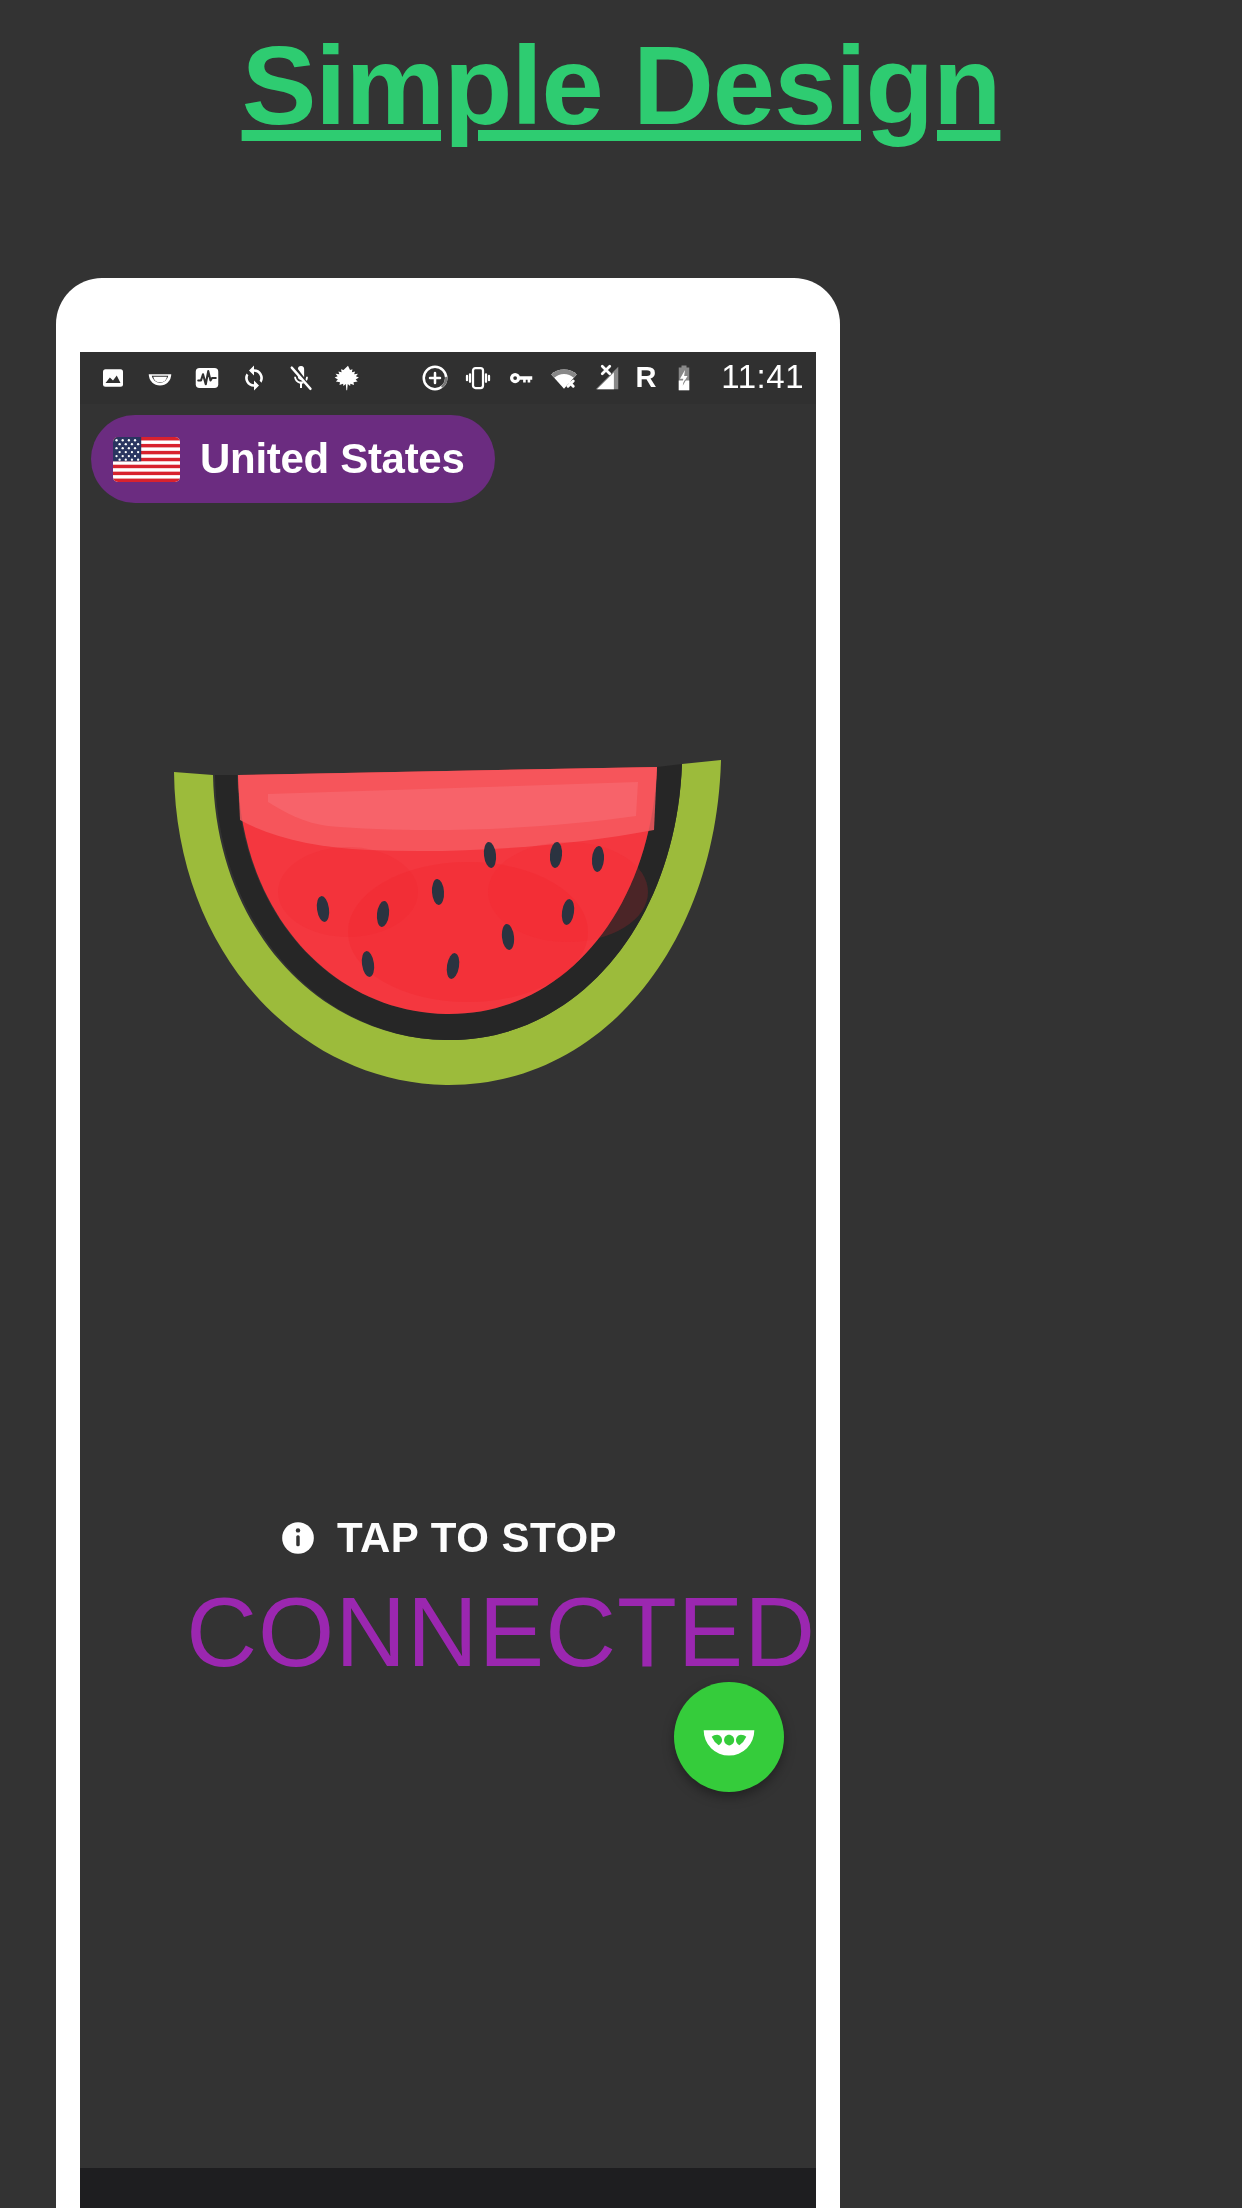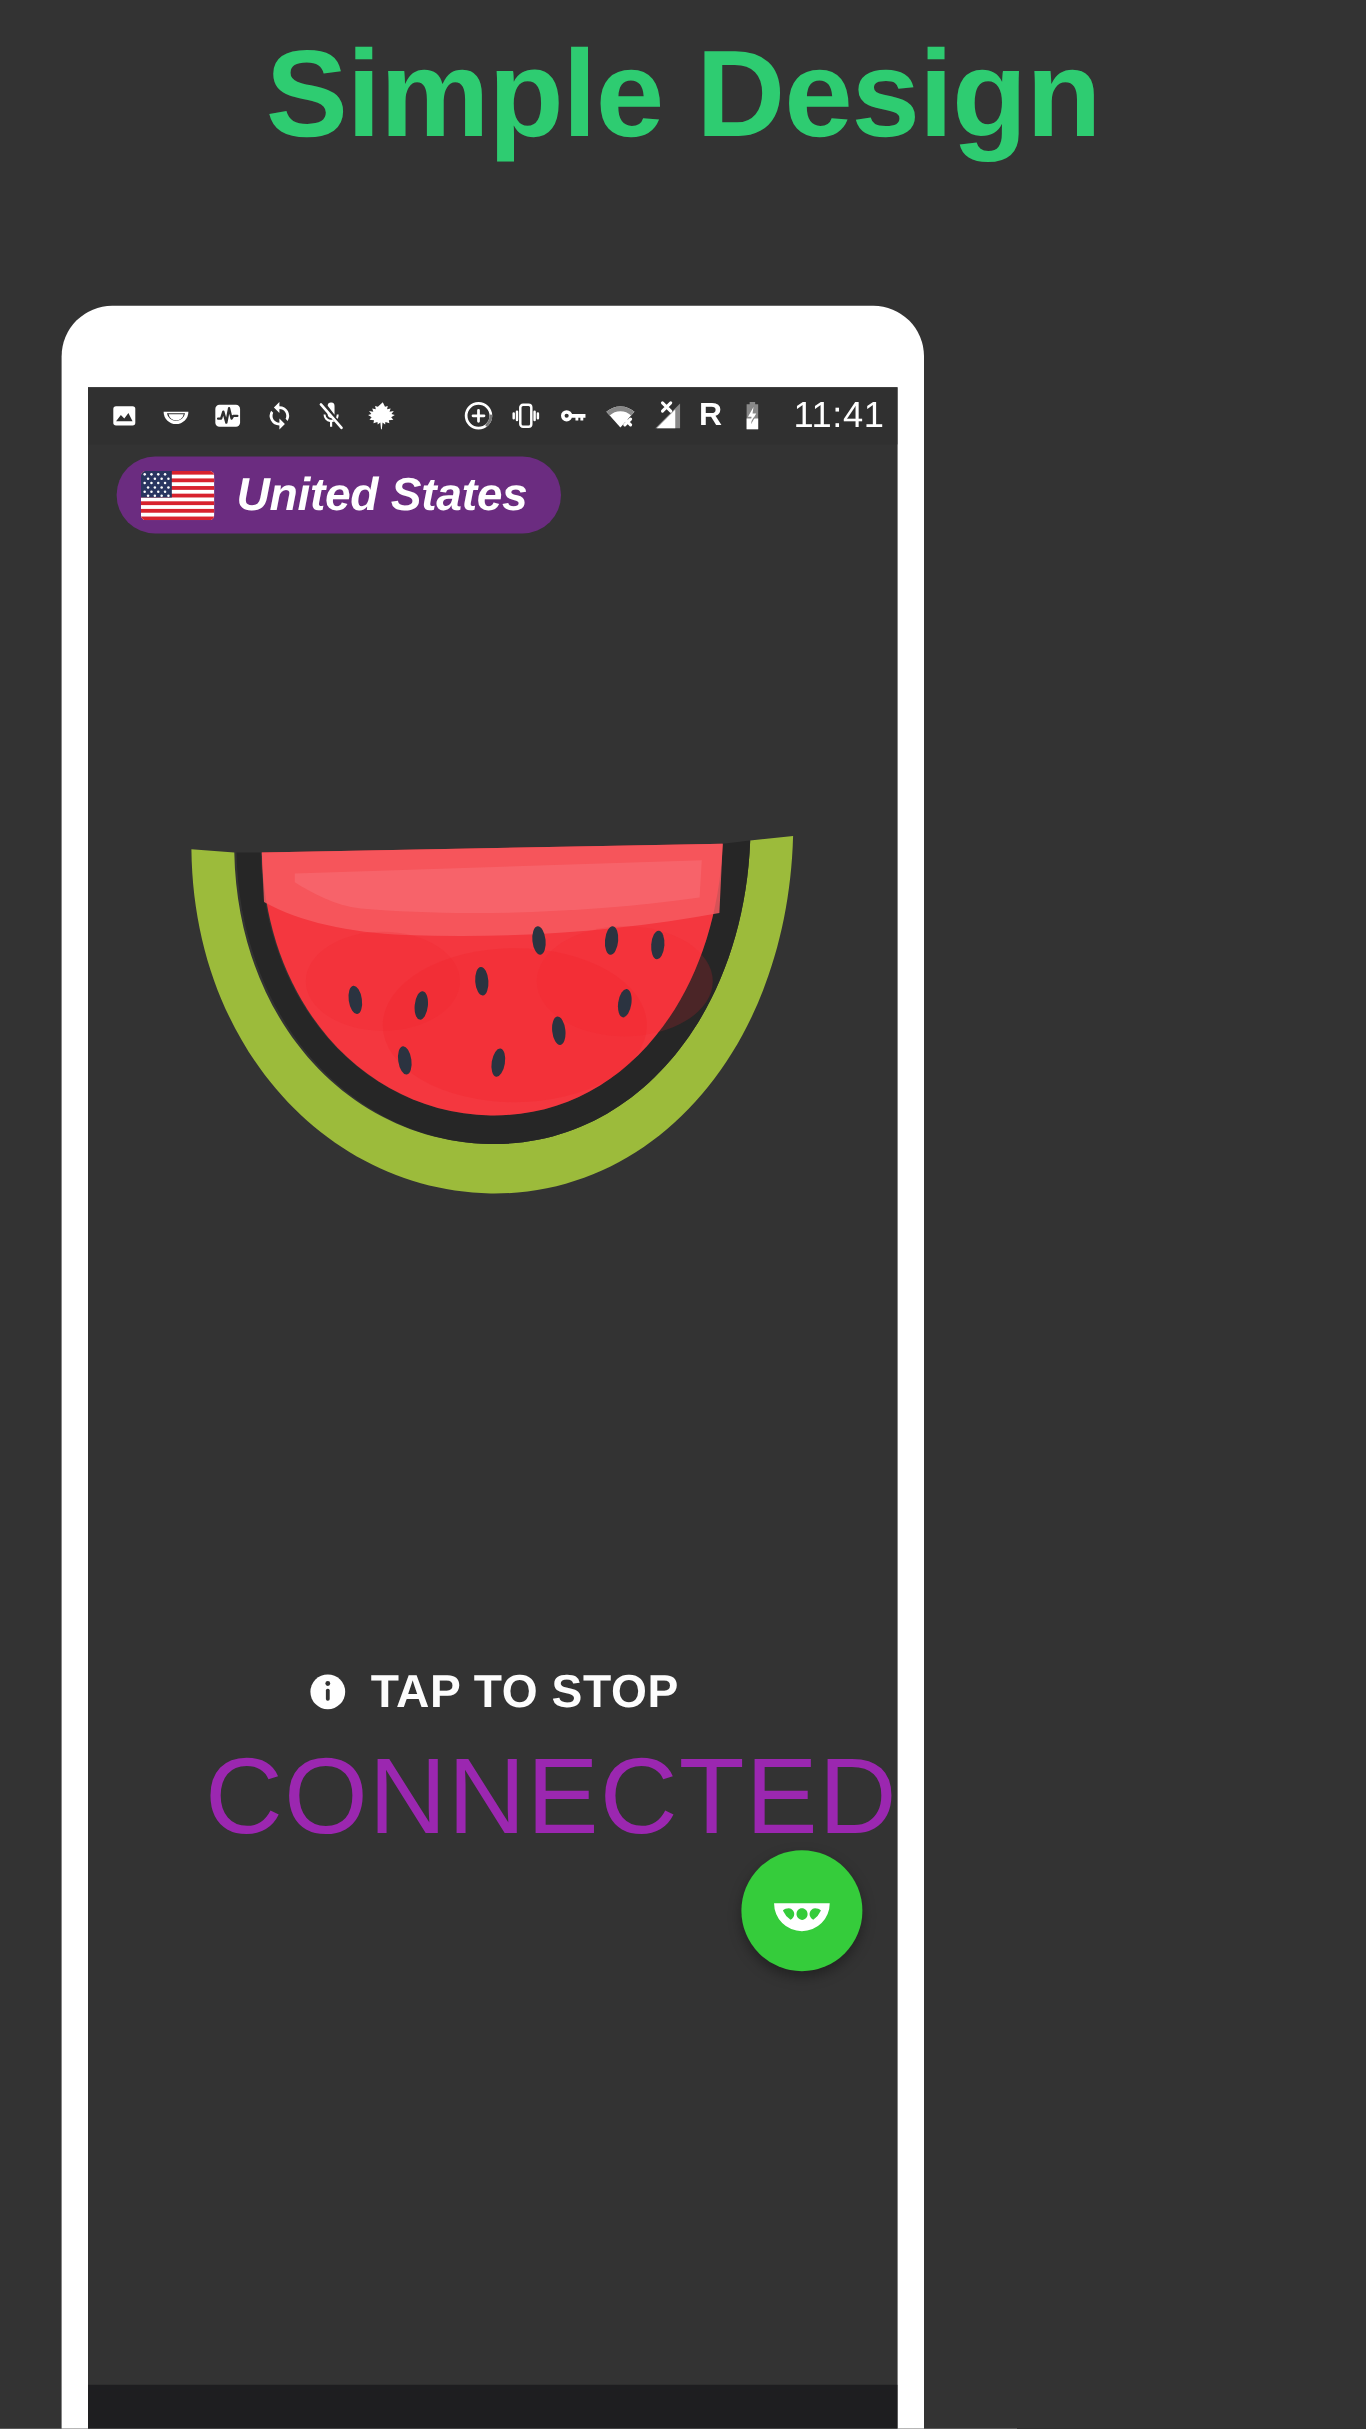--- a/index.html
+++ b/index.html
@@ -15,20 +15,21 @@
   .headline{
     position:absolute;
     top:16px; left:0; right:0;
     text-align:center;
     font-size:112px;
     font-weight:bold;
     letter-spacing:-1px;
     color:#2ECC71;
     line-height:1.25;
     white-space:nowrap;
+    text-decoration:underline;
   }
 
   
   .phone{
     position:absolute;
     left:56px;
     top:278px;
     width:784px;
     height:1930px;
     background:#ffffff;
@@ -70,30 +71,29 @@
     color:#fff;
     font-size:29px;
     font-weight:bold;
     line-height:1;
     padding-bottom:2px;
   }
 
   
   .country-pill{
     position:absolute;
-    top:63px; left:26px;
-    height:70px;
+    top:63px; left:11px;
+    height:88px;
     background:#6B2C80;
     border-radius:45px;
     display:flex;
     align-items:center;
     padding:0 30px 0 22px;
     gap:20px;
     cursor:pointer;
-    font-style:italic;
   }
   .flag{
     width:67px; height:45px;
     border-radius:5px;
     overflow:hidden;
     flex:none;
     display:block;
   }
   .flag svg{ display:block; width:100%; height:100%; }
   .country-name{

